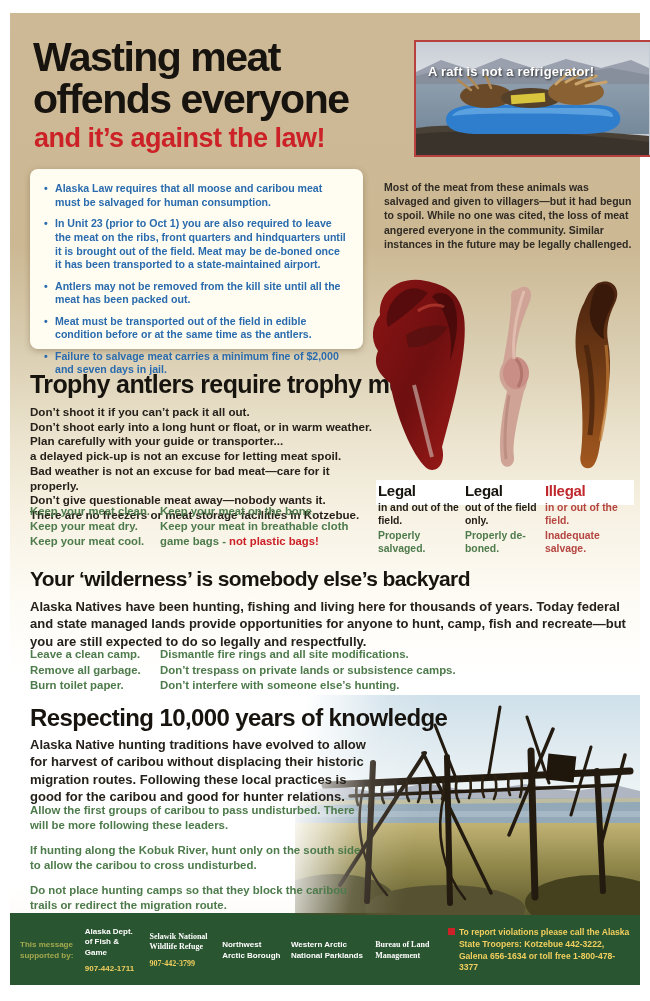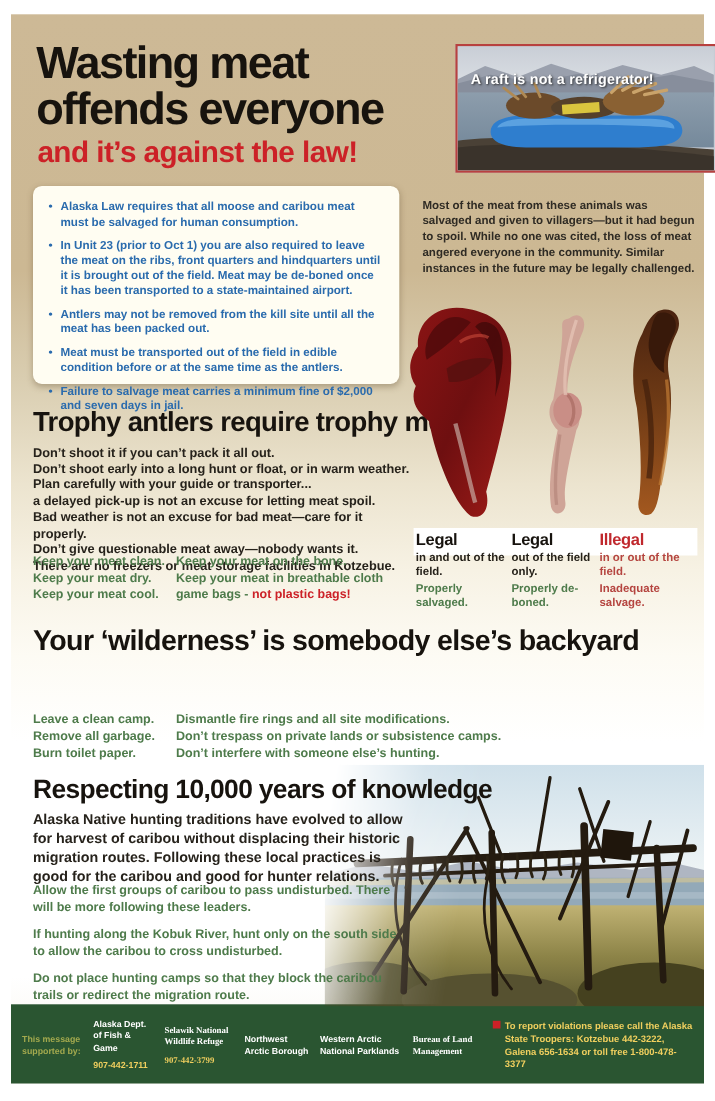--- a/index.html
+++ b/index.html
@@ -52,21 +52,21 @@
   
   .legal-strip { left:366px; top:467px; width:258px; height:25px; background:#ffffff; }
   .legal-col { top:469px; width:84px; }
   .legal-col .lab { font-size:15px; font-weight:bold; letter-spacing:-0.3px; }
   .legal-col .desc { font-size:10.4px; font-weight:bold; line-height:1.22; margin-top:3px; color:#26221b; }
   .legal-col .note { font-size:10.4px; font-weight:bold; line-height:1.22; margin-top:3px; color:#4e7b4b; }
   .c-black { color:#17130e; } .c-red { color:#c0282d; }
   .legal-col.illegal .desc, .legal-col.illegal .note { color:#b54540; }
 
   
-  .wild-h { left:20px; top:554px; font-size:26px; }
+  .wild-h { left:20px; top:554px; font-size:21px; }
   .wild-p { left:20px; top:585px; width:602px; font-size:13px; font-weight:bold; color:#26221b; line-height:1.33; }
   .wild-cols { top:634px; font-size:11.4px; font-weight:bold; color:#4e7b4b; line-height:1.36; }
   .wild1 { left:20px; width:130px; }
   .wild2 { left:150px; width:340px; }
 
   
   .resp-h { left:20px; top:691px; font-size:24px; z-index:3; }
   .resp-p { left:20px; top:723px; width:338px; font-size:13px; font-weight:bold; color:#26221b;
             line-height:1.33; z-index:3; }
   .resp-points { left:20px; top:790px; width:336px; z-index:3; }
@@ -205,20 +205,21 @@
       <div class="desc">out of the field only.</div>
       <div class="note">Properly de-boned.</div>
     </div>
     <div class="abs legal-col illegal" style="left:535px; width:90px;">
       <div class="lab c-red">Illegal</div>
       <div class="desc">in or out of the field.</div>
       <div class="note">Inadequate salvage.</div>
     </div>
 
     <div class="abs h2 wild-h">Your ‘wilderness’ is somebody else’s backyard</div>
+    <div class="abs wild-p">Alaska Natives have been hunting, fishing and living here for thousands of years. Today federal and state managed lands provide opportunities for anyone to hunt, camp, fish and recreate—but you are still expected to do so legally and respectfully.</div>
     <div class="abs wild-cols wild1">
       <div>Leave a clean camp.</div>
       <div>Remove all garbage.</div>
       <div>Burn toilet paper.</div>
     </div>
     <div class="abs wild-cols wild2">
       <div>Dismantle fire rings and all site modifications.</div>
       <div>Don’t trespass on private lands or subsistence camps.</div>
       <div>Don’t interfere with someone else’s hunting.</div>
     </div>

